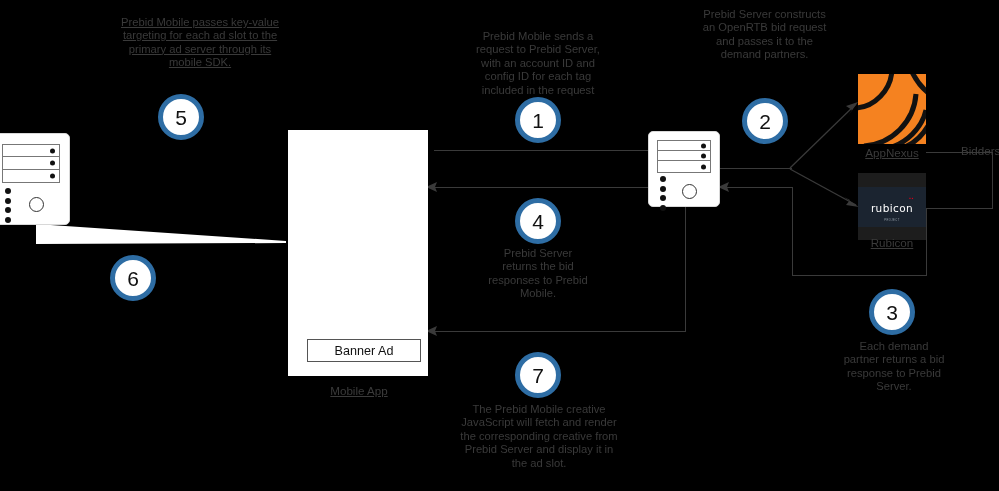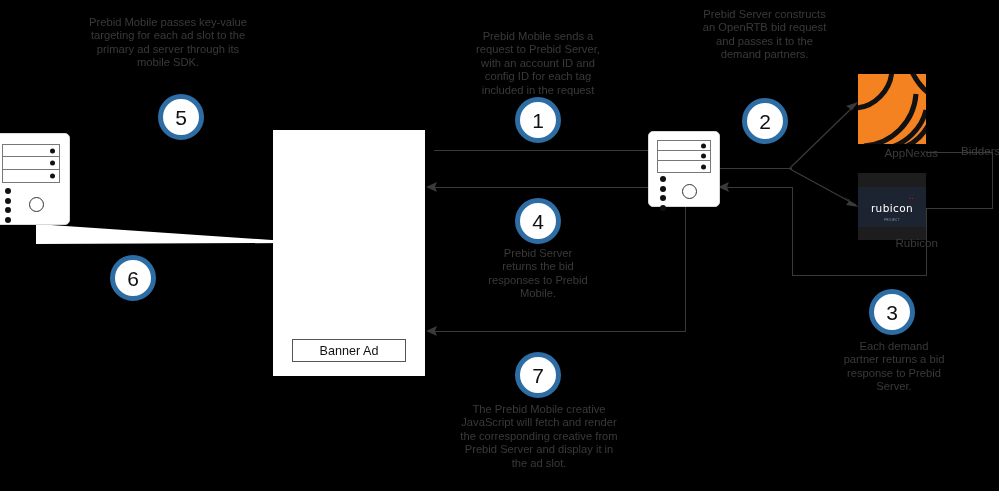--- a/index.html
+++ b/index.html
@@ -12,21 +12,21 @@
   .srv-bars{position:absolute;left:12%;top:11%;width:76%;height:44%;border:1px solid #777;box-sizing:border-box;background:#fff;}
   .srv-bar{position:relative;height:33.33%;border-bottom:1px solid #777;box-sizing:border-box;}
   .srv-bar:last-child{border-bottom:none;}
   .srv-bar .dot{position:absolute;right:7%;top:50%;transform:translateY(-50%);width:5px;height:5px;border-radius:50%;background:#111;}
   .srv-dots{position:absolute;left:16%;top:60%;}
   .srv-dots i{display:block;width:6px;height:6px;border-radius:50%;background:#111;margin-bottom:3.5px;}
   .srv-circle{position:absolute;left:47%;top:70%;width:15px;height:15px;border-radius:50%;border:1.3px solid #333;box-sizing:border-box;}
   .appbox{position:absolute;background:#fff;}
   .banner{position:absolute;background:#fff;border:1.4px solid #555;box-sizing:border-box;display:flex;align-items:center;justify-content:center;
           color:#111;font-size:12.6px;}
-  .caption{position:absolute;color:#3b3b3b;font-size:11.6px;text-align:right;}
+  .caption{position:absolute;color:#3b3b3b;font-size:11.6px;text-align:center;text-decoration:underline;}
   .logo{position:absolute;box-sizing:border-box;overflow:hidden;}
   .appnexus{background:#F58220;}
   .rubicon{background:#1b2430;display:flex;align-items:center;justify-content:center;}
   .rub-wrap{position:relative;}
   .rub-word{color:#fff;font-size:10.5px;letter-spacing:.4px;font-family:"DejaVu Sans",sans-serif;}
   .rub-dots{position:absolute;right:-1px;top:-3px;font-size:5px;color:#d0021b;letter-spacing:.6px;}
   .rub-sub{position:absolute;left:50%;transform:translateX(-50%);bottom:-6px;font-size:2.6px;color:#9aa3ad;letter-spacing:.5px;white-space:nowrap;}
   .line{position:absolute;background:#3a3a3a;}
   .hline{height:1.2px;}
   .vline{width:1.2px;}
@@ -111,23 +111,24 @@
     </div>
     <div class="srv-dots">
         <i></i>
         <i></i>
         <i></i>
         <i></i>
       </div>
     <div class="srv-circle"></div>
   </div>
 
-  <div class="appbox" style="left:273px;top:130px;width:152px;height:246px;">
+  <div class="appbox" style="left:288px;top:130px;width:140px;height:246px;">
     <div class="banner" style="left:19px;top:209px;width:114px;height:23px;">Banner Ad</div>
   </div>
+  <div class="caption" style="left:283px;top:384px;width:152px;">Mobile App</div>
 
   <div class="logo appnexus" style="left:858px;top:74px;width:68px;height:70px;">
     <svg width="68" height="70" viewBox="0 0 68 70">
       <g fill="none" stroke="#111" stroke-width="5">
         <path d="M-4,34 C16,34 34,16 34,-6"></path>
         <path d="M6,72 C34,70 56,48 58,20"></path>
         <path d="M30,74 C48,70 64,54 68,36"></path>
         <path d="M44,74 C56,70 64,62 70,52"></path>
       </g>
       <path d="M54,-2 C60,10 66,16 72,20" fill="none" stroke="#111" stroke-width="5"></path>
@@ -141,21 +142,21 @@
         <span class="rub-word">rubicon</span>
         <span class="rub-dots">▪▪</span>
         <span class="rub-sub">PROJECT</span>
       </div>
     </div>
   </div>
   <div class="caption" style="left:846px;top:236px;width:92px;">Rubicon</div>
 
   <div class="bidlabel" style="left:941px;top:144px;margin-left:20px;">Bidders</div>
 
-  <div class="note" style="left:88px;top:16px;width:160px;">Prebid Mobile passes key-value targeting for each ad slot to the primary ad server through its mobile SDK.</div>
+  <div class="note" style="left:120px;top:16px;width:160px;text-decoration:underline;">Prebid Mobile passes key-value targeting for each ad slot to the primary ad server through its mobile SDK.</div>
   <div class="badge" style="left:158px;top:94px;">5</div>
 
   <div class="note" style="left:472px;top:6px;width:132px;margin-top:24px;">Prebid Mobile sends a request to Prebid Server, with an account ID and config ID for each tag included in the request</div>
   <div class="badge" style="left:515px;top:97px;">1</div>
 
   <div class="note" style="left:699px;top:8px;width:131px;">Prebid Server constructs an OpenRTB bid request and passes it to the demand partners.</div>
   <div class="badge" style="left:742px;top:98px;">2</div>
 
   <div class="badge" style="left:515px;top:198px;">4</div>
   <div class="note" style="left:486px;top:247px;width:104px;">Prebid Server returns the bid responses to Prebid Mobile.</div>

